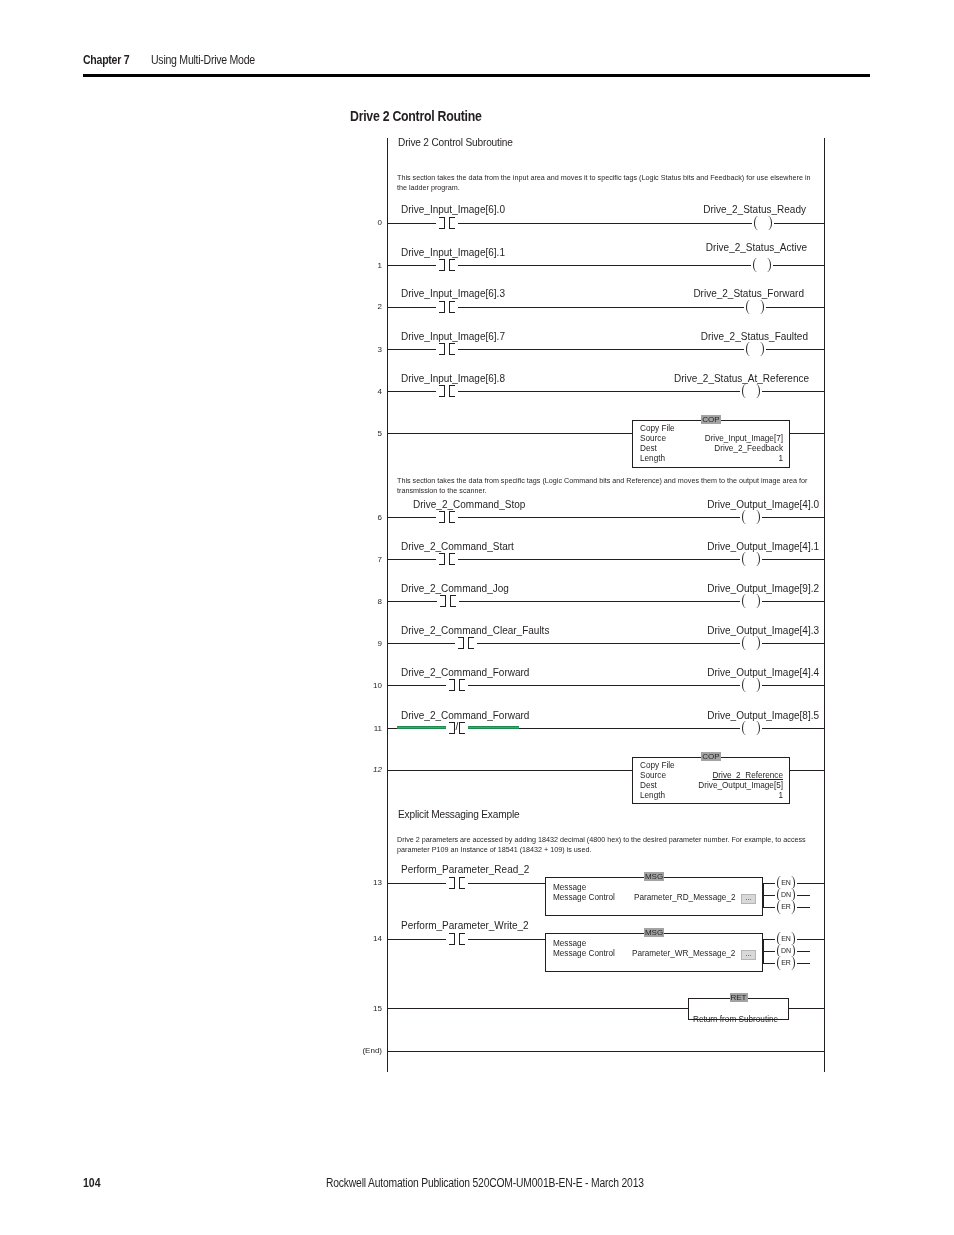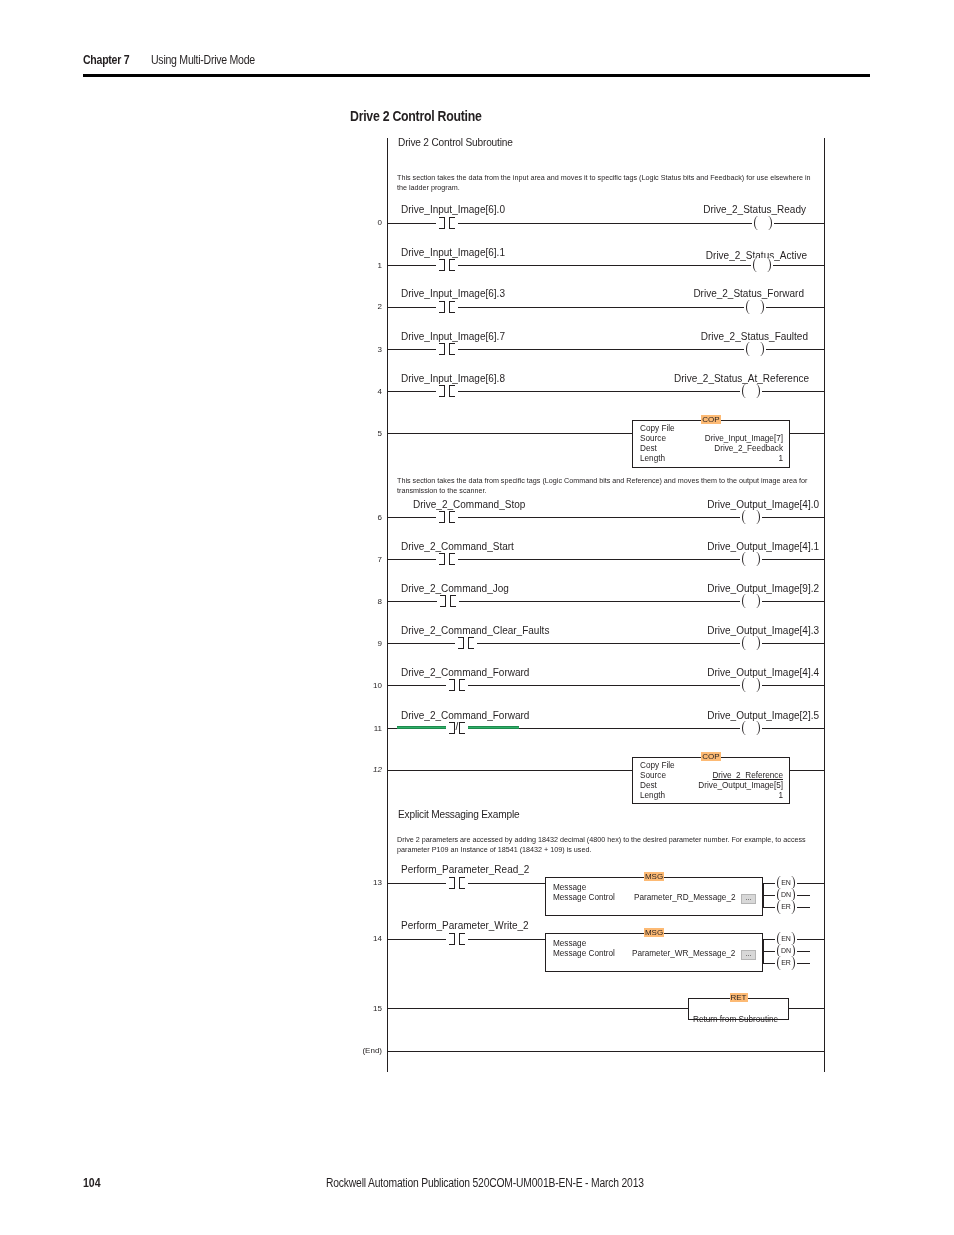--- a/index.html
+++ b/index.html
@@ -32,21 +32,21 @@
 
     .coil { position: absolute; width: 22px; height: 14px; background: #fff; }
     .coil .cl { position: absolute; left: 2px; top: 0; width: 8px; height: 14px; border-left: 1px solid #231f20; border-radius: 50% 0 0 50%; }
     .coil .cr { position: absolute; right: 2px; top: 0; width: 8px; height: 14px; border-right: 1px solid #231f20; border-radius: 0 50% 50% 0; }
     .coil .lbl { position: absolute; left: 0; top: 1px; width: 22px; text-align: center; font-size: 7px; line-height: 12px; }
 
     .green-seg { position: absolute; height: 3px; background: #2eb06a; border-top: 1px solid #1e8a4d; border-bottom: 1px solid #1e8a4d; }
 
     .box { position: absolute; border: 1px solid #231f20; background: #fff; font-size: 8px; color: #231f20; }
     .box-title { position: absolute; top: -6px; left: 0; width: 100%; text-align: center; font-size: 8px; line-height: 10px; }
-    .box-title span { background: #fdba74; padding: 0 1px; }
+    .box-title span { background: #a3a3a3; padding: 0 1px; }
     .box-row { position: absolute; left: 7px; font-size: 8.2px; line-height: 10px; white-space: nowrap; }
     .box-val { position: absolute; right: 6px; font-size: 8.2px; line-height: 10px; white-space: nowrap; text-align: right; }
     .ellipsis-btn { position: absolute; width: 15px; height: 10px; background: #d8d8d8; border: 1px solid #b5b5b5; font-size: 7px; line-height: 6px; text-align: center; }
 
     .footer-page { position: absolute; left: 83px; top: 1176px; font-size: 12px; font-weight: bold; transform: scaleX(0.88); transform-origin: left; }
     .footer-pub { position: absolute; left: 326px; top: 1176px; font-size: 12px; letter-spacing: -0.2px; transform: scaleX(0.86); transform-origin: left; white-space: nowrap; }
   </style>
 </head>
 <body>
 
@@ -79,21 +79,21 @@
   </div>
 
   <div>
     <div class="rung-num" style="left:352px; top:261px;">1</div>
     <div class="rung-line" style="left:387px; top:265px; width:437px;"></div>
     <div class="tag" style="left:401px; top:247px;">Drive_Input_Image[6].1</div>
     <div class="contact" style="left:436px; top:259px;">
         <div class="l"></div>
         <div class="r"></div>
       </div>
-    <div class="tag tag-right" style="right:147px; top:250px;">Drive_2_Status_Active</div>
+    <div class="tag tag-right" style="right:147px; top:242px;">Drive_2_Status_Active</div>
     <div class="coil" style="left:751px; top:258px;">
         <div class="cl"></div>
         <div class="cr"></div>
       </div>
   </div>
 
   <div>
     <div class="rung-num" style="left:352px; top:302px;">2</div>
     <div class="rung-line" style="left:387px; top:307px; width:437px;"></div>
     <div class="tag" style="left:401px; top:288px;">Drive_Input_Image[6].3</div>
@@ -234,21 +234,21 @@
     <div class="rung-num" style="left:352px; top:724px;">11</div>
     <div class="rung-line" style="left:387px; top:728px; width:437px;"></div>
     <div class="green-seg" style="left:397px; top:726px; width:55px;"></div>
     <div class="green-seg" style="left:464px; top:726px; width:55px;"></div>
     <div class="tag" style="left:401px; top:710px;">Drive_2_Command_Forward</div>
     <div class="contact" style="left:446px; top:722px;">
         <div class="l"></div>
         <div class="slash">/</div>
         <div class="r"></div>
       </div>
-    <div class="tag tag-right" style="right:135px; top:710px;">Drive_Output_Image[2].5</div>
+    <div class="tag tag-right" style="right:135px; top:710px;">Drive_Output_Image[8].5</div>
     <div class="coil" style="left:740px; top:721px;">
         <div class="cl"></div>
         <div class="cr"></div>
       </div>
   </div>
 
   <div>
     <div class="rung-num" style="left:352px; top:765px;font-style:italic;">12</div>
     <div class="rung-line" style="left:387px; top:770px; width:437px;"></div>
     <div class="box" style="left:632px; top:757px; width:158px; height:47px;">

